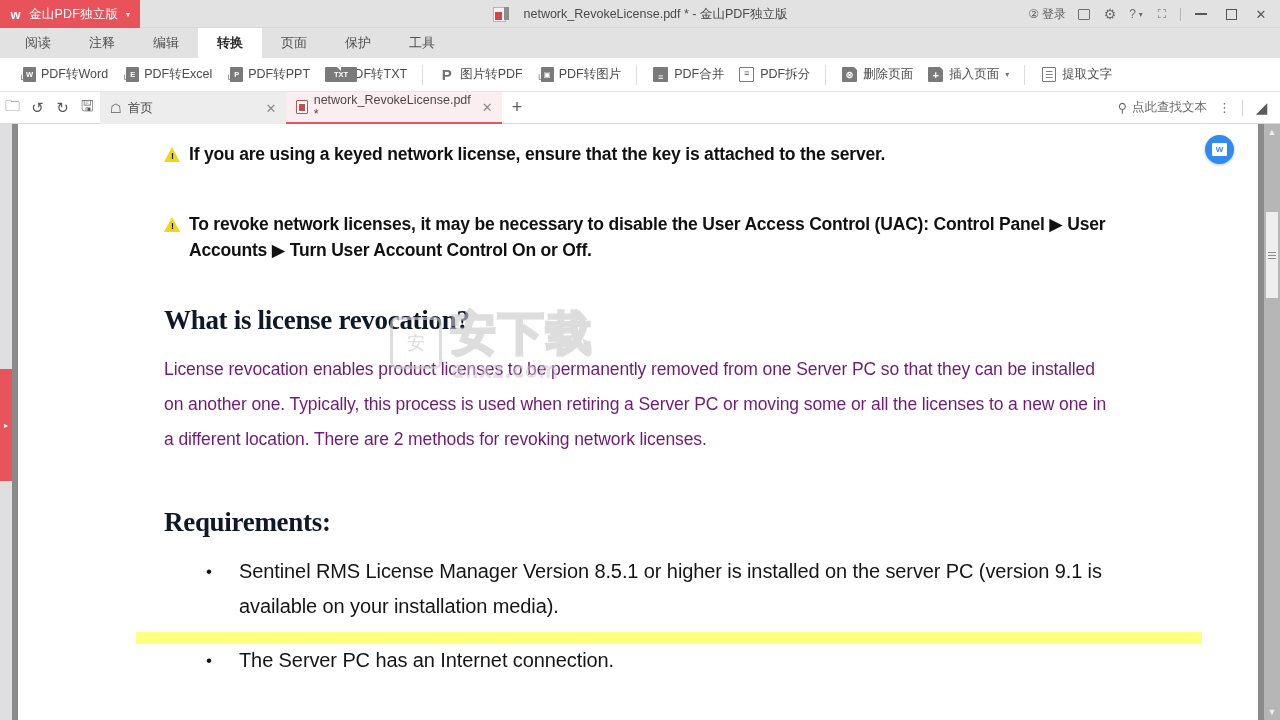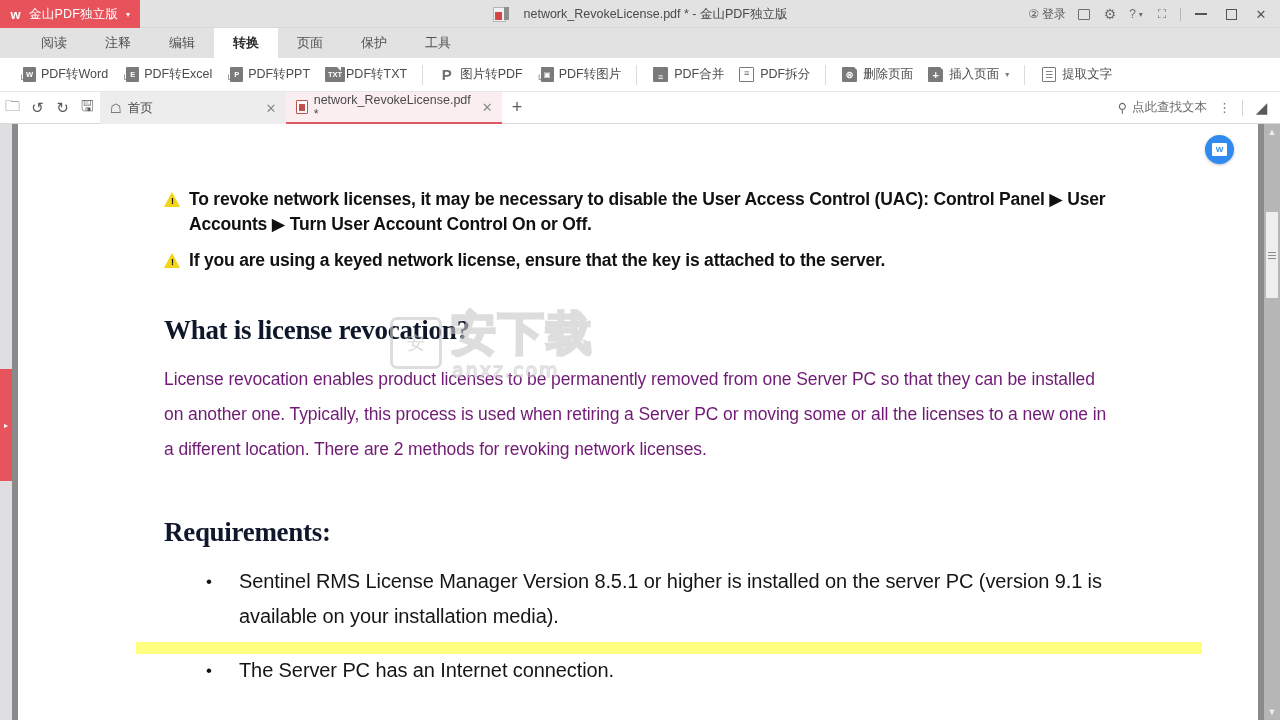--- a/index.html
+++ b/index.html
@@ -78,21 +78,21 @@
   .icon-sq { width:12px; height:11px; border:1.4px solid #6d6d6d; border-radius:1px; display:block;}
   .icon-gear { font-size: 14px; line-height: 1; }
   .icon-min { display:block; width:12px; height:1.6px; background:#555; }
   .icon-max { display:block; width:11px; height:11px; border:1.6px solid #555; }
 
   
   .ribbon-tabs {
     height: 30px;
     background: #e2e2e2;
     display: flex; align-items: center;
-    padding-left: 22px;
+    padding-left: 6px;
   }
   .rtab {
     height: 30px; line-height: 30px;
     padding: 0 16px;
     font-size: 13px; color: #4f4f4f;
     min-width: 64px; text-align: center;
   }
   .rtab.active {
     background: #ffffff;
     color: #2b2b2b;
@@ -414,21 +414,21 @@
   <div class="tb-item">
     <span class="gicon">
         <span class="box">P</span>
         <span class="arr">↳</span>
       </span>
     <span>PDF转PPT</span>
   </div>
 
   <div class="tb-item">
     <span class="gicon">
-        <span class="box" style="width:20px;left:1px;right:auto">TXT</span>
+        <span class="box" style="width:32px;left:1px;right:auto">TXT</span>
         <span class="dogear"></span>
       </span>
     <span>PDF转TXT</span>
   </div>
 
   <div class="tb-sep"></div>
 
   <div class="tb-item">
     <span class="gicon">
         <span class="p-glyph">P</span>
@@ -533,28 +533,28 @@
 <div class="viewer">
 
   <div class="left-rail">
     <div class="rail-handle">▸</div>
   </div>
   <div class="left-border"></div>
 
   <div class="page">
     <div class="page-inner">
 
+      <div class="warnline">
+        <span class="warn-ico"></span>
+        <span class="warn-body">If you are using a keyed network license, ensure that the key is attached to the server.</span>
+      </div>
+
       <div class="warnline" style="margin-top:45px">
         <span class="warn-ico"></span>
         <span class="warn-body">To revoke network licenses, it may be necessary to disable the User Access Control (UAC): Control Panel ▶ User Accounts ▶ Turn User Account Control On or Off.</span>
-      </div>
-
-      <div class="warnline">
-        <span class="warn-ico"></span>
-        <span class="warn-body">If you are using a keyed network license, ensure that the key is attached to the server.</span>
       </div>
 
       <h2 class="doc-h" id="h-what">What is license revocation?</h2>
 
       <p class="doc-p">License revocation enables product licenses to be permanently removed from one Server PC so that they can be installed on another one. Typically, this process is used when retiring a Server PC or moving some or all the licenses to a new one in a different location. There are 2 methods for revoking network licenses.</p>
 
       <h2 class="doc-h" id="h-req">Requirements:</h2>
 
       <ul class="doc-ul">
         <li>Sentinel RMS License Manager Version 8.5.1 or higher is installed on the server PC (version 9.1 is available on your installation media).</li>

